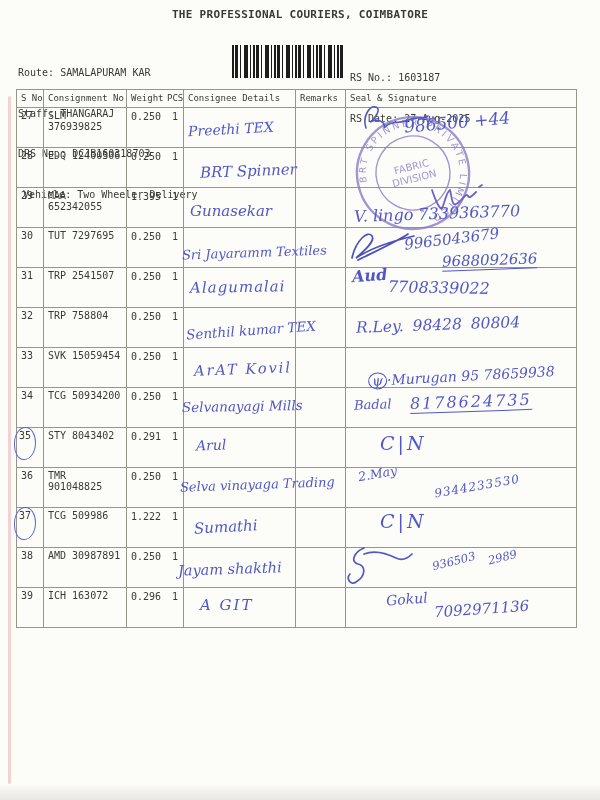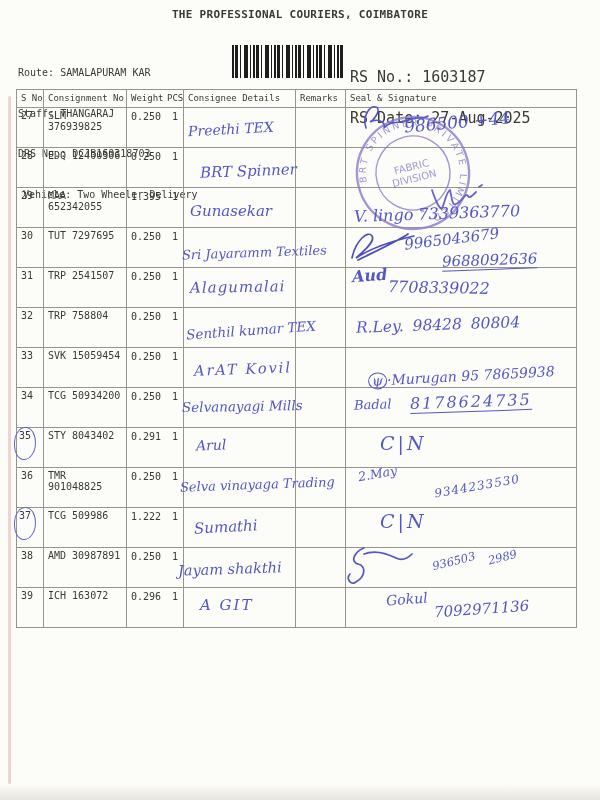--- a/index.html
+++ b/index.html
@@ -9,21 +9,21 @@
          font-size:11px;font-weight:bold;letter-spacing:.3px;}
   .subtitle{position:absolute;top:23px;left:0;width:100%;text-align:center;
          font-size:10px;font-weight:bold;letter-spacing:.2px;}
   .meta{position:absolute;left:18px;top:39px;font-size:10px;line-height:13.5px;white-space:pre;}
   .meta .b{font-weight:normal;}
   .meta .ind{padding-left:5px;}
   .barcode{position:absolute;left:232px;top:45px;width:113px;height:33px;
      background:repeating-linear-gradient(90deg,#1d1d1d 0 2px,transparent 2px 3px,
       #1d1d1d 3px 6px,transparent 6px 8px,#1d1d1d 8px 9px,transparent 9px 12px,
       #1d1d1d 12px 16px,transparent 16px 18px,#1d1d1d 18px 19px,transparent 19px 21px);}
-  .rsbox{position:absolute;left:350px;top:44px;font-size:15px;line-height:13.5px;white-space:pre;}
+  .rsbox{position:absolute;left:350px;top:44px;font-size:10px;line-height:13.5px;white-space:pre;}
   table.run{position:absolute;left:16px;top:89px;width:560px;border-collapse:collapse;table-layout:fixed;}
   table.run th,table.run td{border:1px solid #96948b;font-size:10px;font-weight:normal;
       text-align:left;vertical-align:top;padding:2px 0 0 4px;position:relative;}
   table.run th{font-size:9px;height:14px;padding-top:3px;white-space:nowrap;}
   tr.r{height:40px;}
   .wv{position:absolute;left:4px;top:3px;}
   .pv{position:absolute;left:45px;top:3px;}
   .hpcs{position:absolute;left:40px;top:3px;}
   .hw{position:absolute;font-family:"DejaVu Serif",serif;font-style:italic;
       white-space:nowrap;color:#5257c5;z-index:3;line-height:1;}

